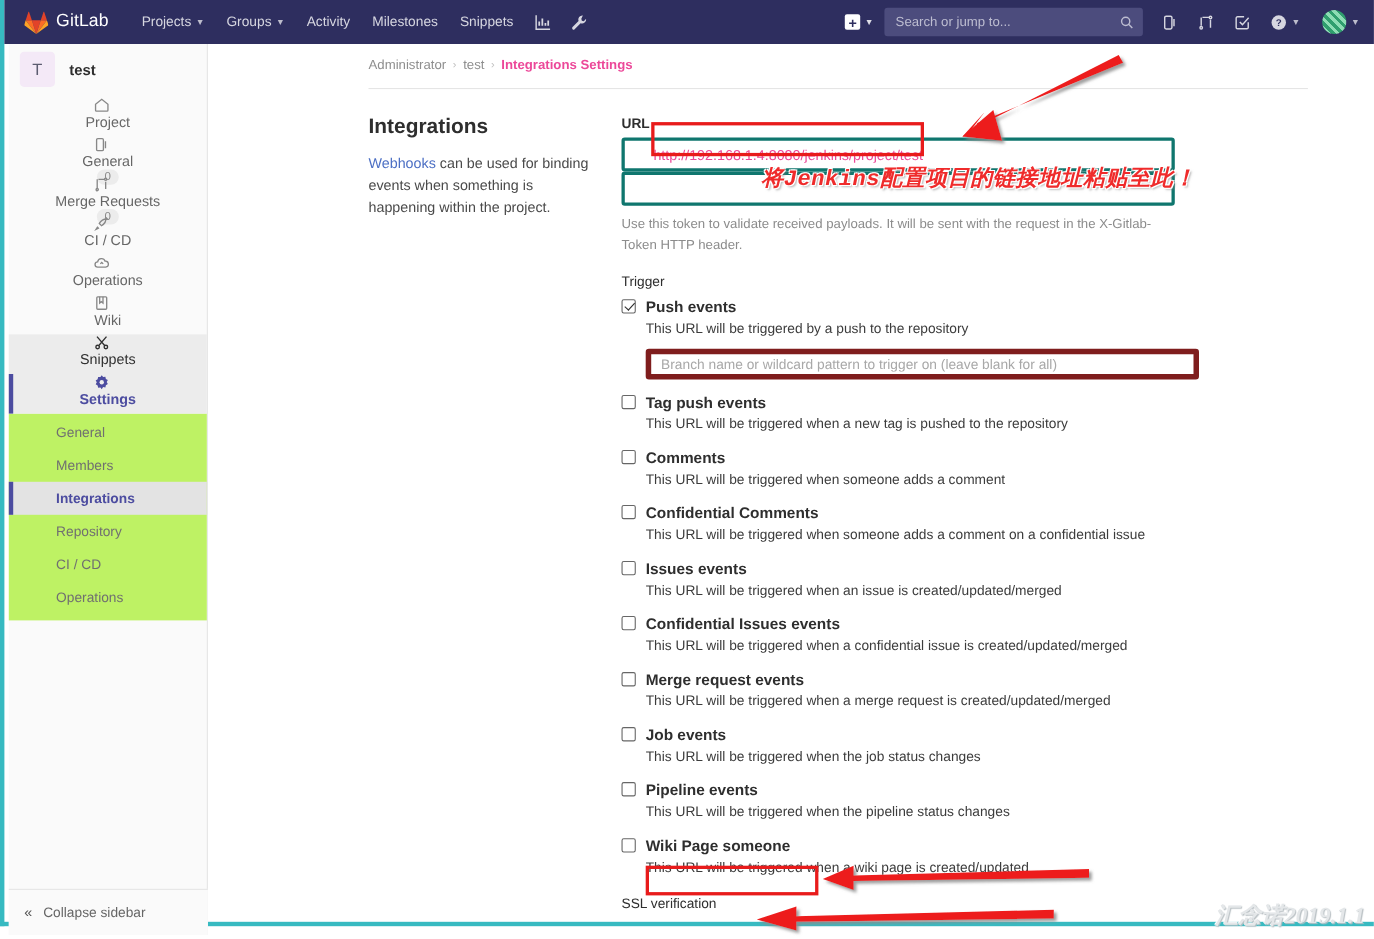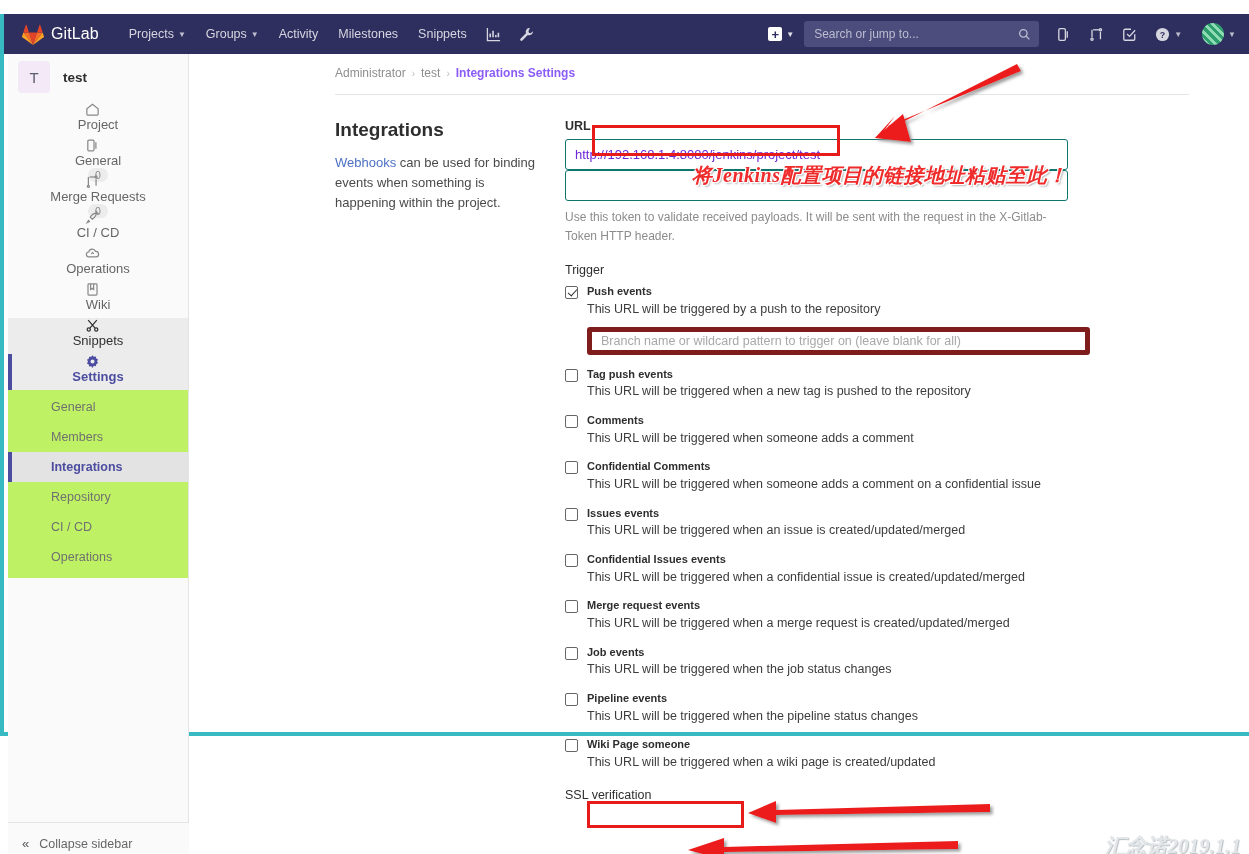--- a/index.html
+++ b/index.html
@@ -5,25 +5,24 @@
   * { box-sizing: border-box; }
   html, body {
     margin: 0; padding: 0;
     width: 1249px; height: 854px;
     overflow: hidden;
     background: #fff;
     font-family: "Liberation Sans", sans-serif;
   }
   #app {
     position: relative;
-    width: 1249px; height: 722px;
+    width: 1249px; height: 842px;
     background: #fff;
     border-left: 4px solid #37bac1;
     border-bottom: 4px solid #37bac1;
-    margin-top: 14px;
   }
 
   
   .navbar {
     position: absolute; top: 0; left: 0;
     width: 1249px; height: 40px;
     background: #2e2e5f;
     display: flex; align-items: center;
   }
   .nav-left { display: flex; align-items: center; height: 40px; padding-left: 18px; }
@@ -156,41 +155,41 @@
     overflow: hidden;
   }
   .breadcrumb {
     font-size: 12px; color: #8e8e8e;
     padding-bottom: 14px; border-bottom: 1px solid #e5e5e5;
     display: flex; align-items: center; gap: 6px;
     margin-right: 20px;
   }
   .breadcrumb .bc-link { color:#8e8e8e; cursor:pointer; }
   .breadcrumb .bc-sep { color:#c0c0c0; font-size: 10px; }
-  .breadcrumb .bc-current { color:#8b5cf6; font-weight:600; cursor:pointer; }
+  .breadcrumb .bc-current { color:#ec4899; font-weight:600; cursor:pointer; }
 
   .content-row { display: flex; padding-top: 24px; }
   .col-left { width: 230px; flex: none; padding-right: 30px; }
   .col-left h2 {
     margin: 0 0 12px 0; font-size: 19px; font-weight: 600; color: #2e2e2e;
   }
   .col-left p {
     margin: 0; font-size: 13px; color: #4a4a4a; line-height: 1.55;
   }
   .col-left a { color: #4c6fc4; text-decoration: none; cursor: pointer; }
 
   .col-right { flex: 1; position: relative; }
   .field-label {
     font-size: 12.5px; color: #2e2e2e; font-weight: 600;
     margin-bottom: 6px; display:block;
   }
   .text-input {
     width: 503px; height: 31px;
-    border: 1px solid #0f766e; border-radius: 3px;
-    padding: 0 9px; font-size: 13px; color: #6d28d9;
+    border: 3px solid #0f766e; border-radius: 3px;
+    padding: 0 26px; font-size: 13px; color: #ec4899;
     font-family: "Liberation Sans", sans-serif;
     outline: none; background: #fff;
   }
   .text-input::placeholder { color: #a3a3a3; }
   .help-text {
     font-size: 12px; color: #8c8c8c; line-height: 1.55;
     width: 505px; margin-top: 7px;
   }
   .section-label {
     font-size: 12.5px; color: #2e2e2e; margin: 18px 0 7px 0; display:block;
@@ -205,40 +204,40 @@
     background: #fff; margin-right: 9px; margin-top: 2px;
     position: relative; cursor: pointer;
   }
   .cbox.checked::after {
     content:''; position:absolute; left: 3.5px; top: 0px;
     width: 4px; height: 8px;
     border: solid #2e2e2e; border-width: 0 1.6px 1.6px 0;
     transform: rotate(42deg);
   }
   .cb-text { flex: 1; }
-  .cb-title { font-size: 11px; font-weight: 700; color: #2e2e2e; line-height: 1.35; }
+  .cb-title { font-size: 14px; font-weight: 700; color: #2e2e2e; line-height: 1.35; }
   .cb-desc { font-size: 12.5px; color: #3c3c3c; margin-top: 2px; line-height: 1.4; }
   .branch-input {
     width: 503px; height: 28px; margin-top: 8px; margin-left: 0;
     border: 5px solid #7f1d1d; border-radius: 3px;
     padding: 0 9px; font-size: 12.5px;
     font-family: "Liberation Sans", sans-serif; outline: none;
   }
   .branch-input::placeholder { color: #a8a8a8; }
 
   
   .anno { position: absolute; pointer-events: none; }
   .redbox {
     position: absolute;
     border: 3px solid #e81b1b;
     pointer-events: none;
   }
   .cn-anno {
     position: absolute;
-    font-family: Liberation Serif, serif;
+    font-family: Liberation Mono, monospace;
     font-style: italic; font-weight: 700;
     font-size: 20px; color: #ef2b2b;
     white-space: nowrap;
     text-shadow: 1px 1px 0 #fff, -1px -1px 0 #fff, 1px -1px 0 #fff,
                  -1px 1px 0 #fff, 2px 2px 2px rgba(120,120,120,.55);
     letter-spacing: .5px;
     pointer-events: none;
   }
   .watermark {
     position: absolute; right: 12px; bottom: 8px;

